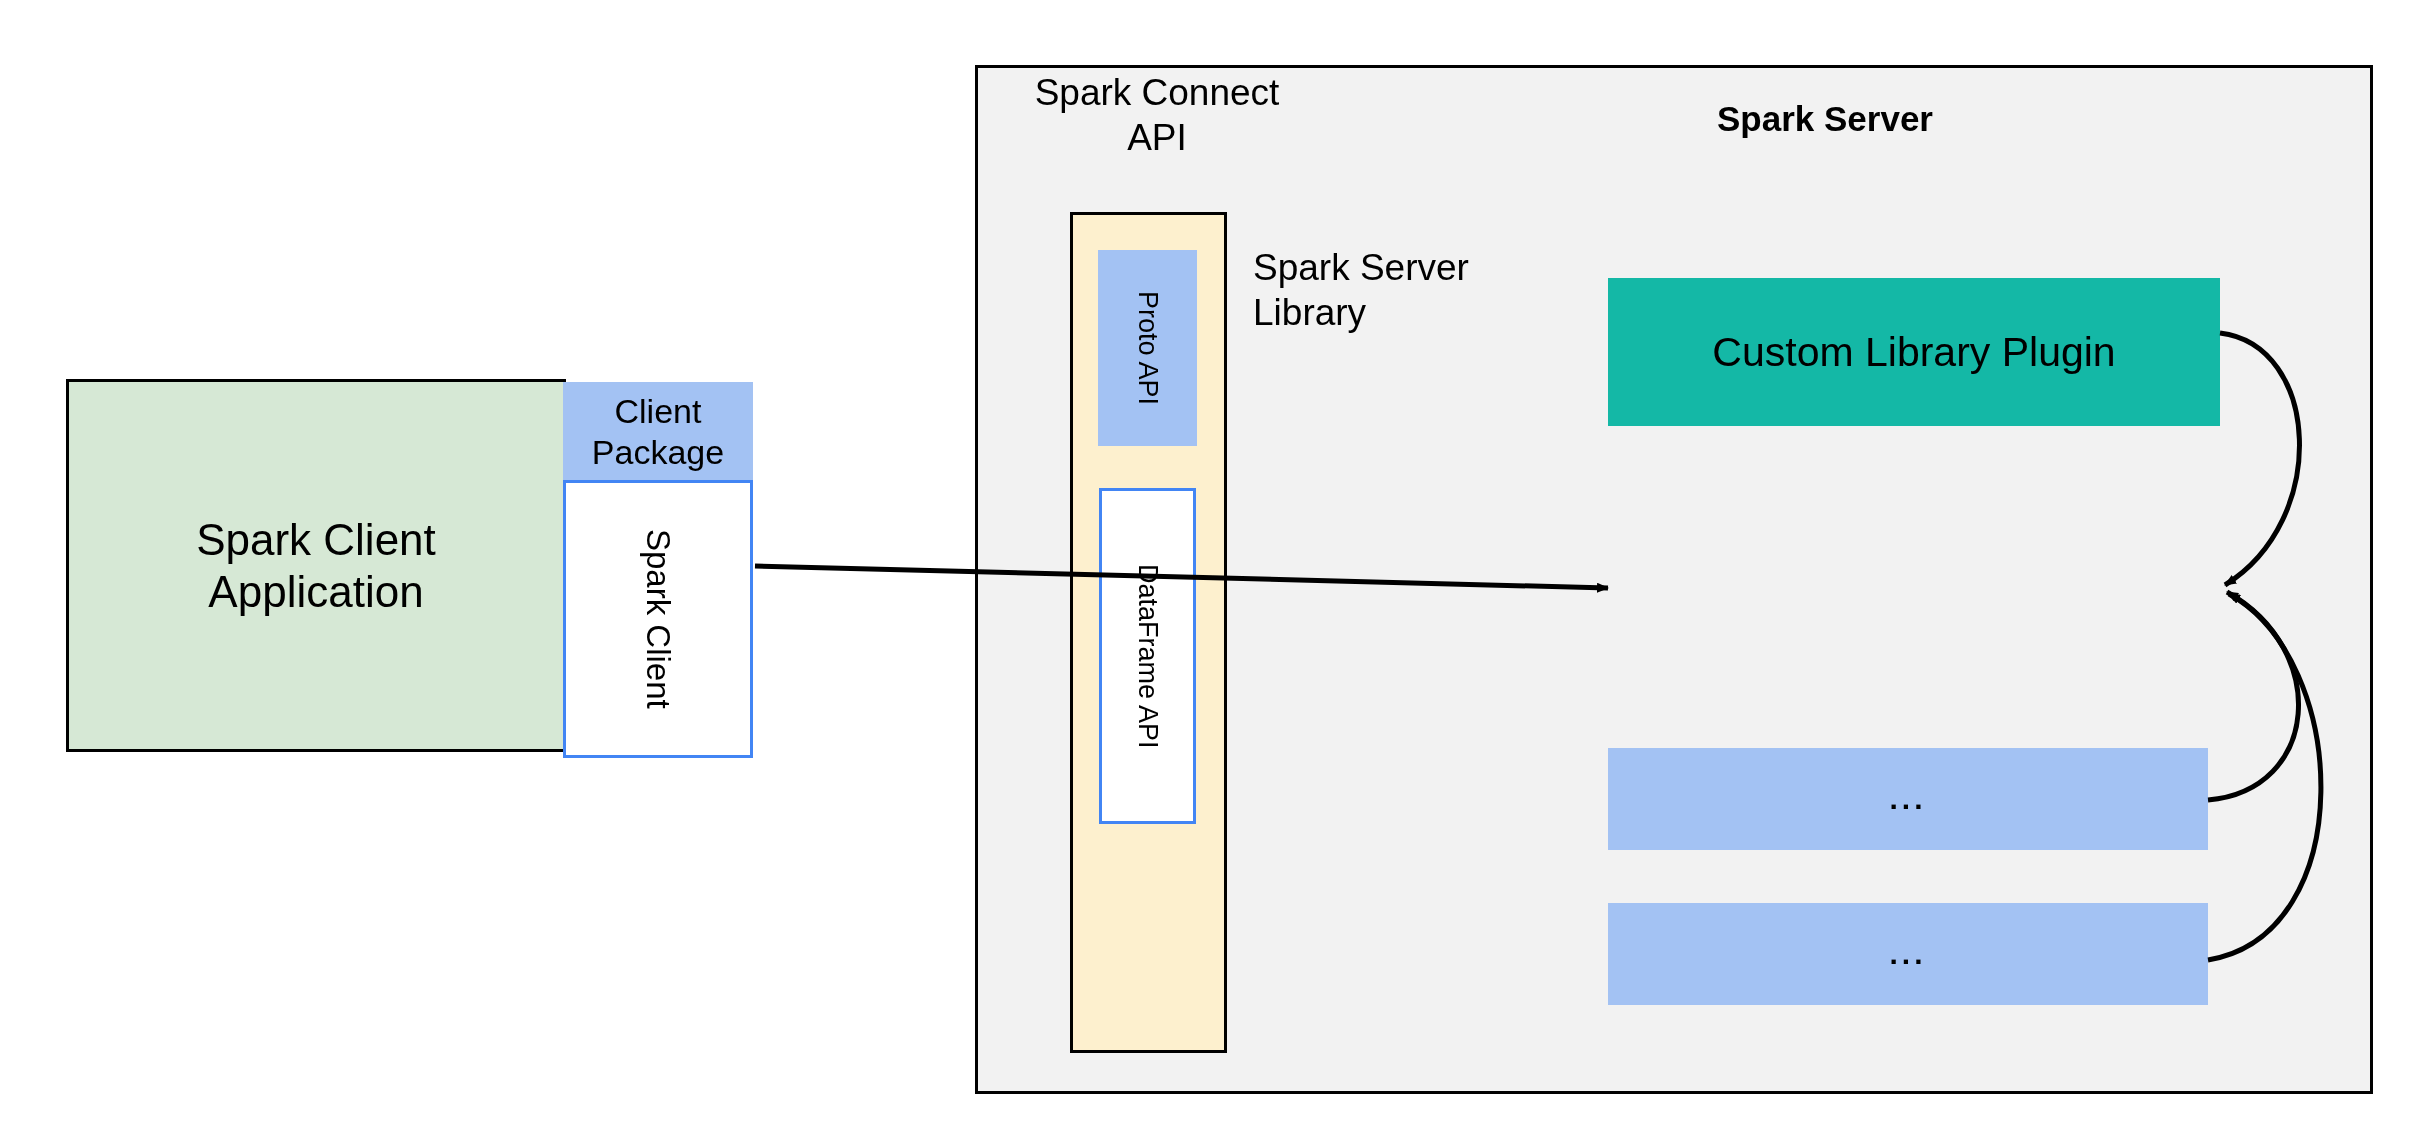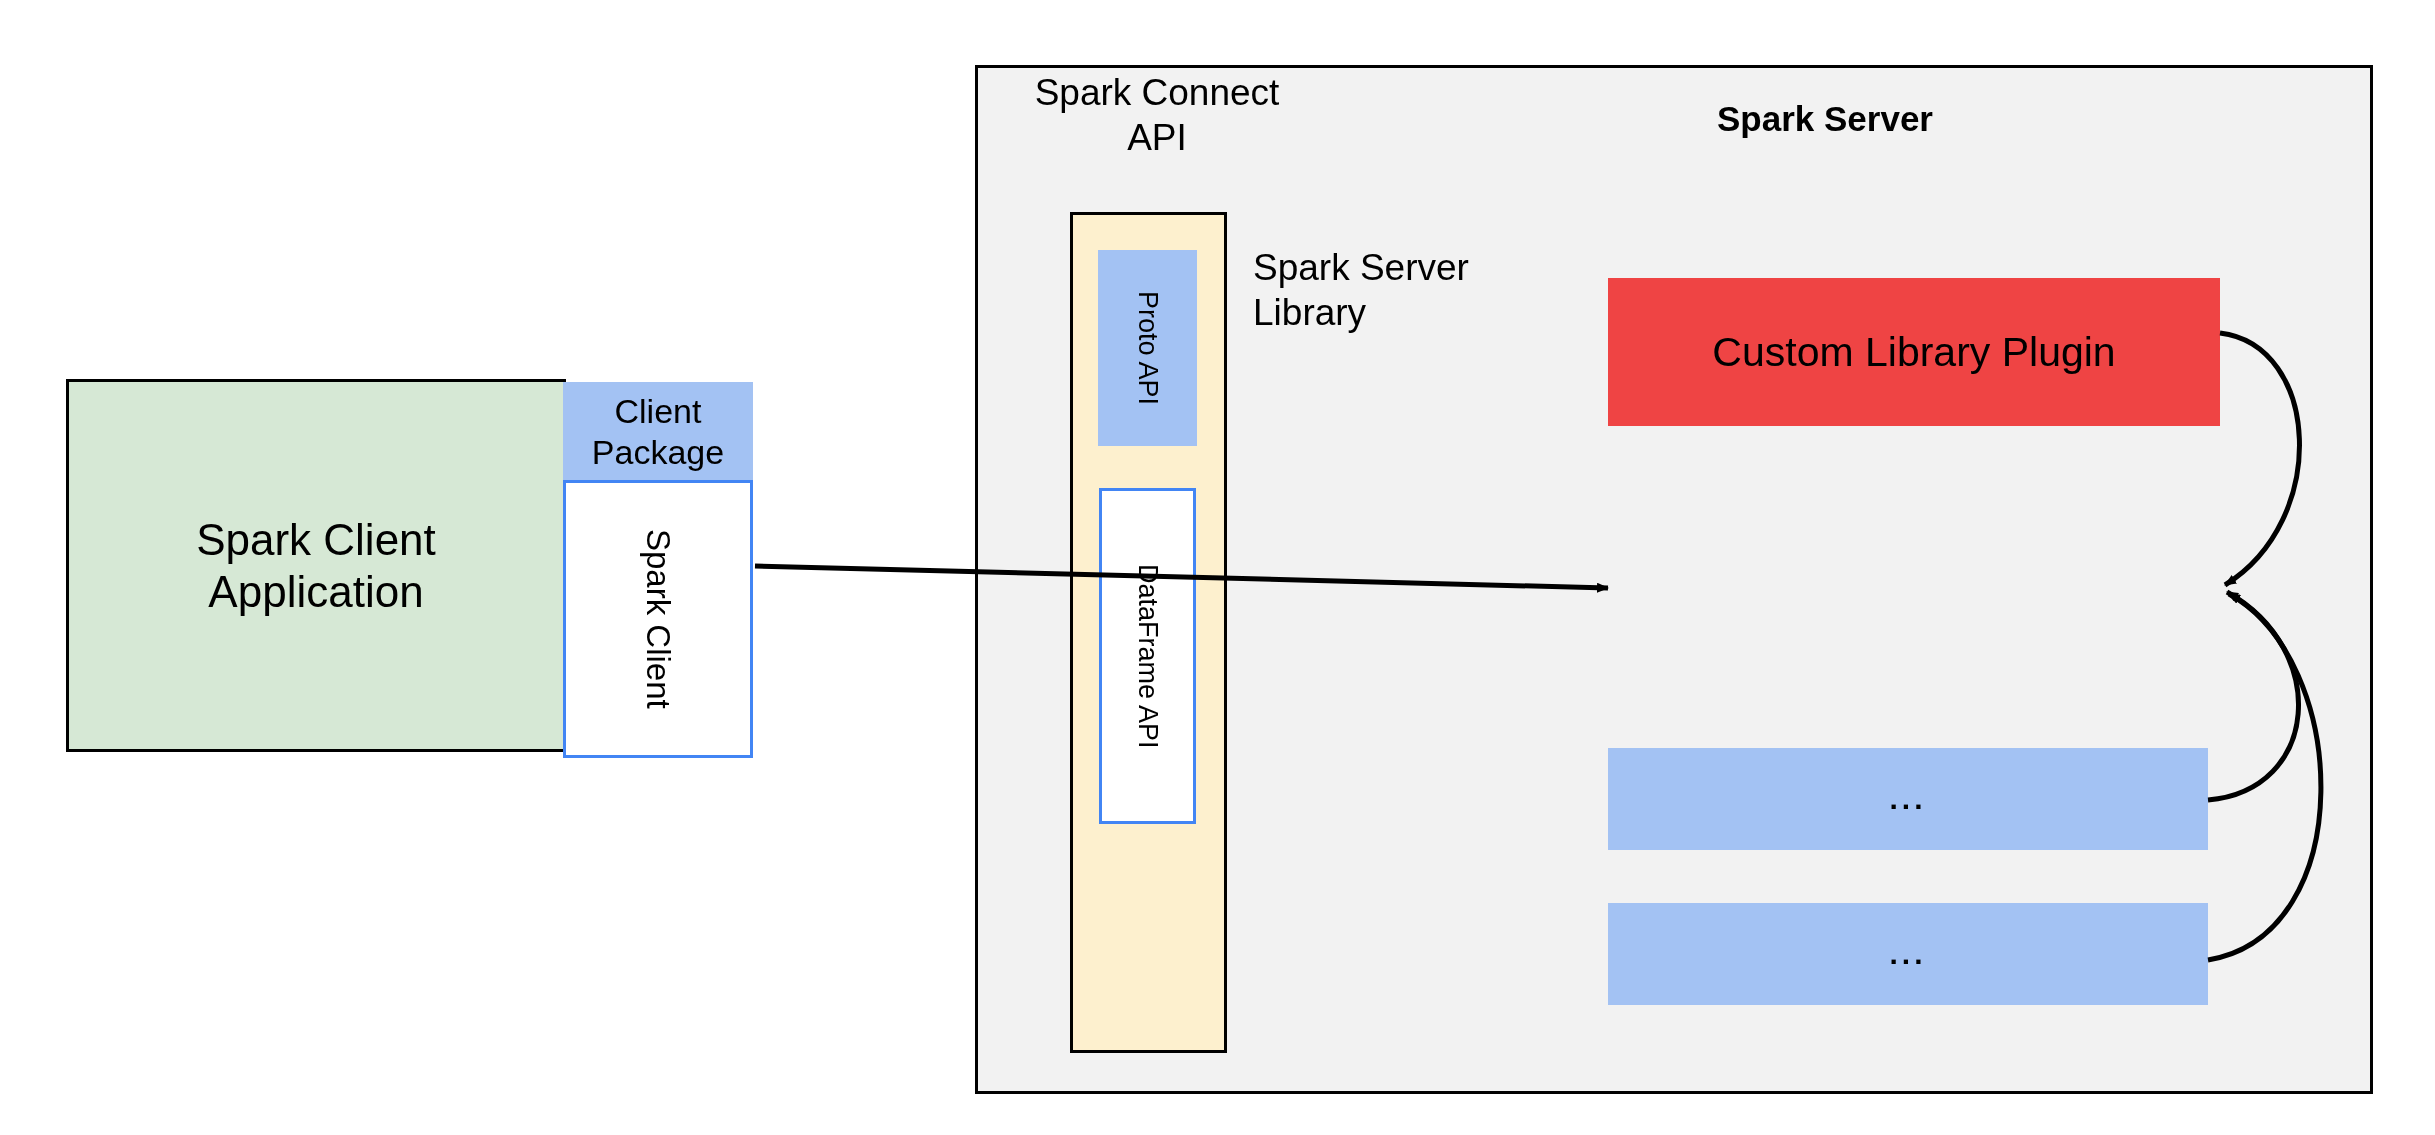--- a/index.html
+++ b/index.html
@@ -131,21 +131,21 @@
   #spark-client-box .vtext {
     font-size: 33px;
   }
 
   
   #custom-library-plugin {
     left: 1608px;
     top: 278px;
     width: 612px;
     height: 148px;
-    background: #ef4444;
+    background: #14b8a6;
     font-size: 41px;
   }
   #spark-core-box {
     left: 1608px;
     top: 482px;
     width: 612px;
     height: 212px;
     background: #ffffff;
     border: 3px solid #4285f4;
     font-size: 41px;

